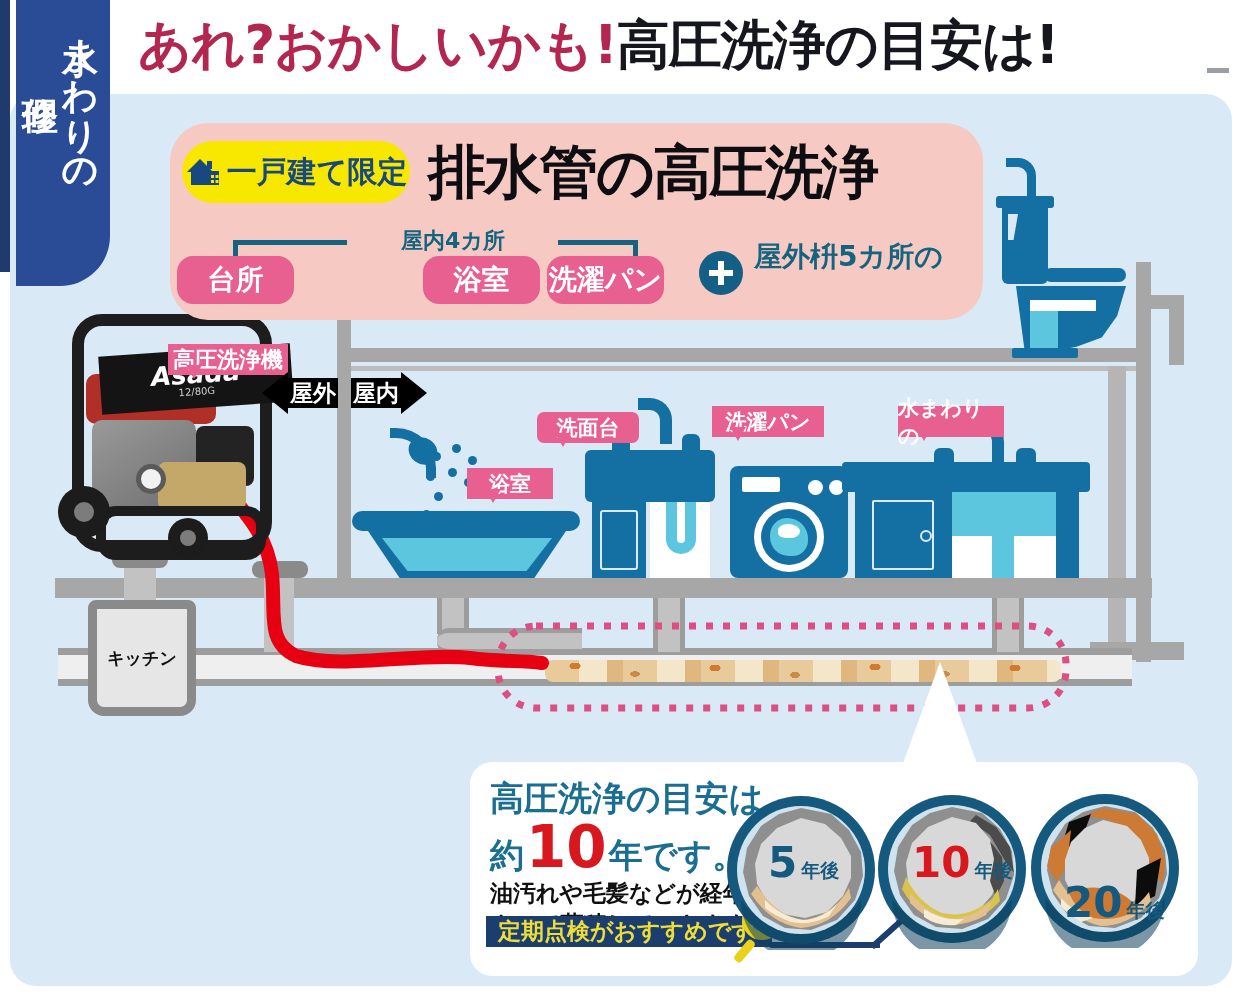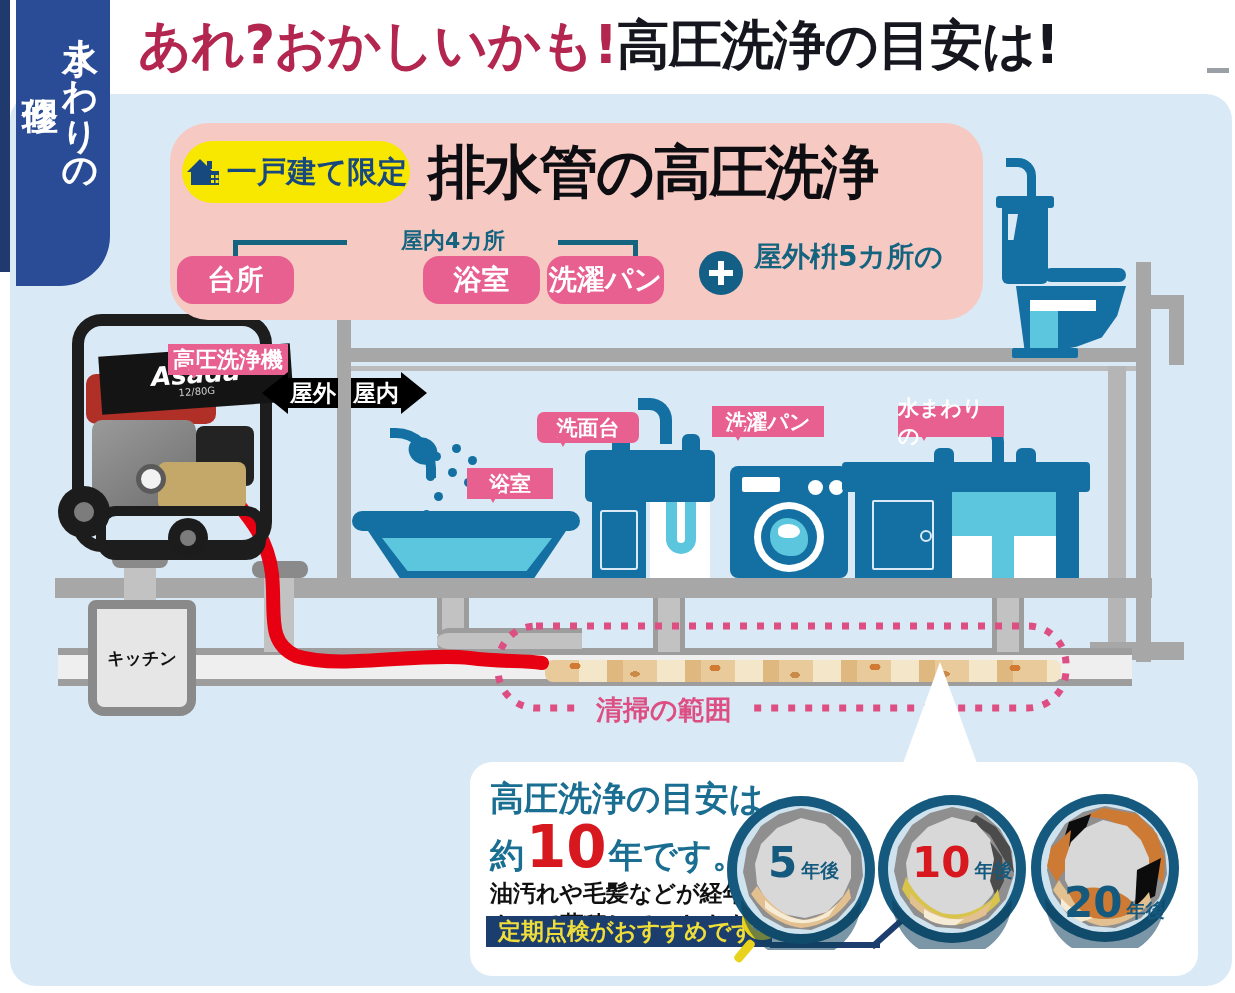--- a/index.html
+++ b/index.html
@@ -240,21 +240,20 @@
   <div class="abs stub-cap2"></div>
   <div class="abs cap cap2"></div>
 
   <div class="abs septic">
     <span>キッチン</span>
   </div>
 
   <svg class="abs" style="left:492px;top:620px;" width="580" height="94">
     <rect x="6" y="6" width="568" height="82" rx="38" fill="none" stroke="#dd4f82" stroke-width="7" stroke-dasharray="7 10"></rect>
   </svg>
-  <div class="abs range-label">清掃の範囲</div>
 
   <svg class="abs" style="left:0;top:0;" width="700" height="780">
     <path d="M228 492 C252 520 268 540 272 574 C276 614 266 642 296 656 C340 670 420 652 470 658 C500 662 522 660 542 663" fill="none" stroke="#e60012" stroke-width="14" stroke-linecap="round"></path>
   </svg>
 
   <div class="abs m-frame"></div>
   <div class="abs m-tank"></div>
   <div class="abs m-panel">
     <span class="brand">Asada</span>
     <span class="model">12/80G</span>

